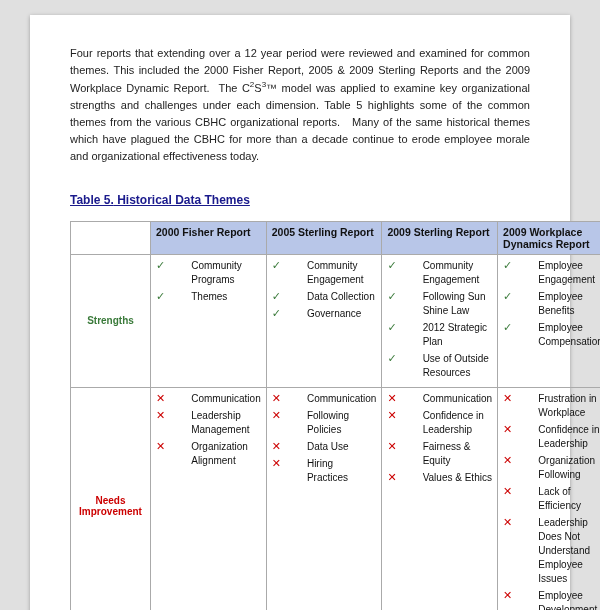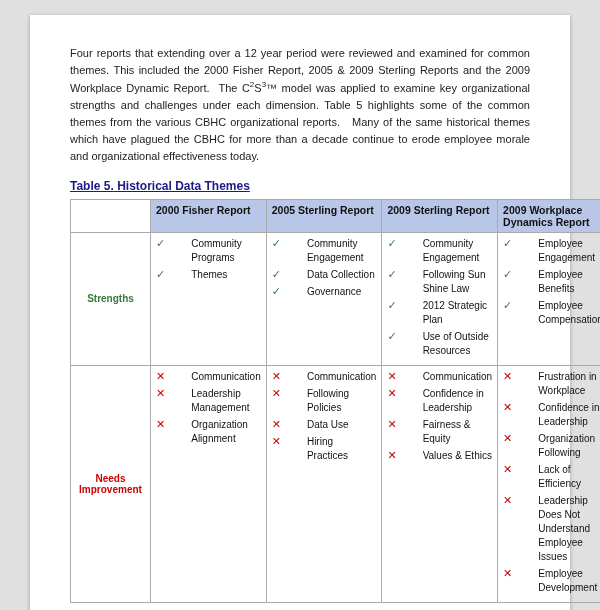--- a/index.html
+++ b/index.html
@@ -17,32 +17,32 @@
       width: 540px;
       min-height: 580px;
       margin: 15px auto;
       padding: 30px 40px 30px 40px;
       box-shadow: 0 1px 4px rgba(0,0,0,0.3);
     }
     .intro-text {
       font-size: 11px;
       line-height: 1.55;
       color: #222;
-      margin-bottom: 14px;
+      margin-bottom: 28px;
       text-align: justify;
     }
     .intro-text .superscript {
       font-size: 8px;
       vertical-align: super;
     }
     .table-title {
       font-size: 12px;
       color: #1a1a8c;
       text-decoration: underline;
-      margin-bottom: 6px;
+      margin-bottom: 14px;
       font-weight: normal;
     }
     .table-title span {
       font-weight: bold;
     }
     table {
       width: 100%;
       border-collapse: collapse;
       font-size: 10px;
     }

